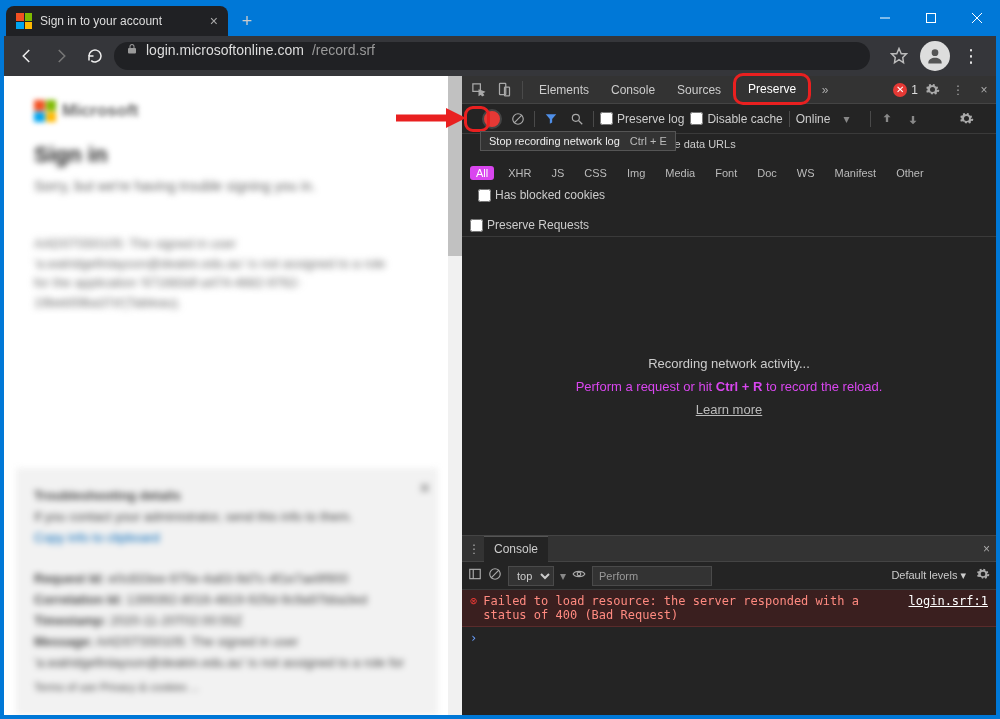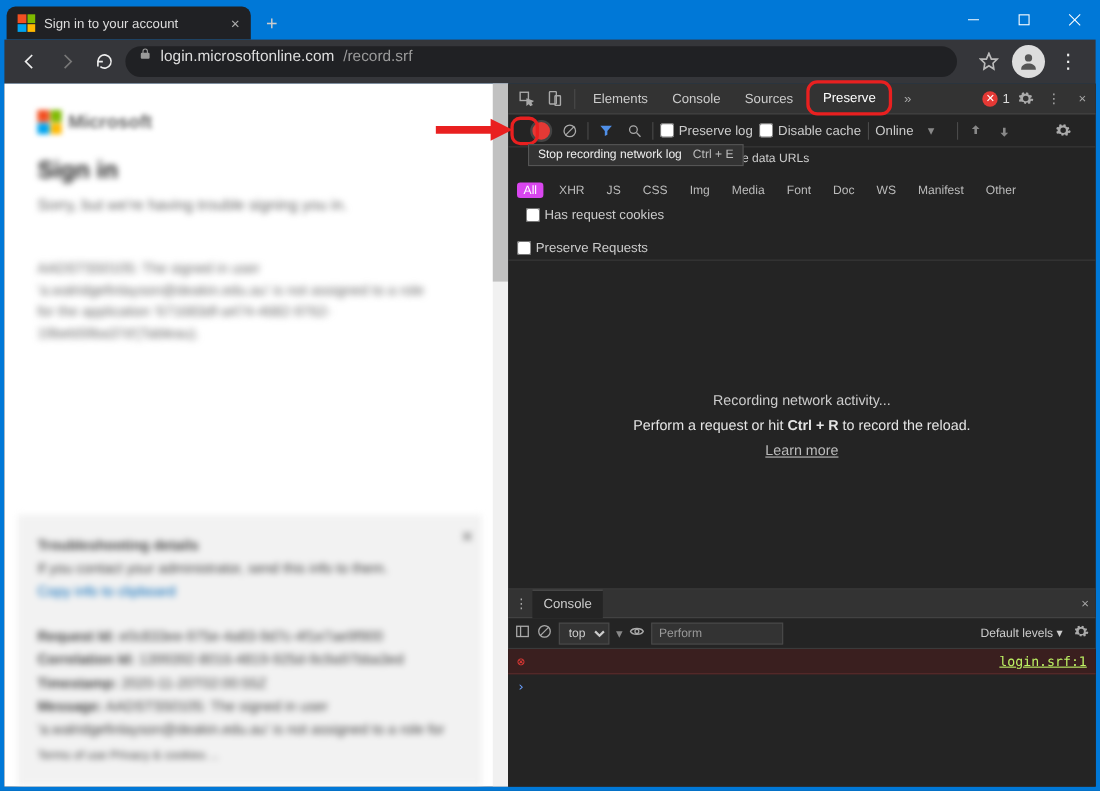--- a/index.html
+++ b/index.html
@@ -143,37 +143,37 @@
   .pill{padding:1px 6px;border-radius:3px;color:#bbb;font-size:11px}
   .pill.selected{background:#d946ef;color:#fff}
   .timeline{
     height:60px; background:#1f1f1f; border-bottom:1px solid #3a3a3a; position:relative;
   }
   .timeline .tick{position:absolute;top:6px;color:#888;font-size:10px}
   .net-center{
     flex:1; display:flex; flex-direction:column; align-items:center; justify-content:center;
     color:#ccc; gap:8px; font-size:13px;
   }
-  .net-center .sub{color:#e5e5e5}
+  .net-center .sub{color:#d946ef}
   .net-center .learn{color:#bbb;text-decoration:underline}
 
   .drawer{
     height:180px; border-top:1px solid #444; display:flex; flex-direction:column;
   }
   .drawer-tabs{height:26px;display:flex;align-items:center;background:#333;padding-left:6px;border-bottom:1px solid #444}
   .drawer-tabs .dtab{padding:0 10px;height:26px;display:flex;align-items:center;background:#242424;border-top:1px solid #555}
   .drawer-tabs .close{margin-left:auto;margin-right:6px;color:#aaa}
   .drawer-toolbar{height:28px;display:flex;align-items:center;padding:0 6px;gap:6px;border-bottom:1px solid #3a3a3a}
   .drawer-toolbar select{background:#333;color:#ccc;border:1px solid #4a4a4a;font-size:11px;height:20px;padding:0 4px}
   .drawer-toolbar .filter{flex:0 0 120px;height:20px;background:#333;border:1px solid #4a4a4a;color:#999;padding:0 6px;font-size:11px;display:flex;align-items:center}
   .drawer-toolbar .levels{color:#ccc;font-size:11px;margin-left:auto;margin-right:4px}
   .console-body{flex:1;background:#242424;font-family:Consolas,monospace;font-size:12px}
   .console-err{display:flex;padding:4px 8px;background:#3a1f1f;color:#ff8a80;border-bottom:1px solid #5a2b2b;gap:6px;align-items:flex-start}
   .console-err .erricon{color:#e53935}
-  .console-err .src{margin-left:auto;text-decoration:underline;color:#bef264;white-space:nowrap}
+  .console-err .src{margin-left:auto;text-decoration:underline;color:#ffffff;white-space:nowrap}
   .prompt{padding:4px 8px;color:#6aa0ff}
 
   .win-btn-svg{stroke:#fff;stroke-width:1;fill:none}
 
   .devtools-wrapper{position:relative;flex:1;display:flex}
 </style>
 </head>
 <body>
 
 <div class="titlebar">
@@ -393,21 +393,21 @@
       <span class="pill">CSS</span>
       <span class="pill">Img</span>
       <span class="pill">Media</span>
       <span class="pill">Font</span>
       <span class="pill">Doc</span>
       <span class="pill">WS</span>
       <span class="pill">Manifest</span>
       <span class="pill">Other</span>
       <label class="chk" style="margin-left:8px">
             <input type="checkbox" style="">
-            <span>Has request cookies</span>
+            <span>Has blocked cookies</span>
           </label>
       <div style="flex-basis:100%"></div>
       <label class="chk">
             <input type="checkbox" style="">
             <span>Preserve Requests</span>
           </label>
     </div>
 
 
     <div class="net-center">
@@ -449,20 +449,21 @@
         <span class="levels">Default levels ▾</span>
         <span class="ico">
           <svg width="14" height="14" viewBox="0 0 24 24" fill="#aaa">
                 <path d="M12 8a4 4 0 1 0 0 8 4 4 0 0 0 0-8zm9 4l2 1-1 3-2-.5a8 8 0 0 1-1.5 1.5l.5 2-3 1-1-2h-2l-1 2-3-1 .5-2A8 8 0 0 1 5 16.5L3 17l-1-3 2-1v-2L2 10l1-3 2 .5A8 8 0 0 1 6.5 6L6 4l3-1 1 2h2l1-2 3 1-.5 2A8 8 0 0 1 18 7.5l2-.5 1 3-2 1v2z"></path>
               </svg>
         </span>
       </div>
       <div class="console-body">
         <div class="console-err">
           <span class="erricon">⊗</span>
+          <span>Failed to load resource: the server responded with a status of 400 (Bad Request)</span>
           <span class="src">login.srf:1</span>
         </div>
         <div class="prompt">›</div>
       </div>
     </div>
   </div>
   </div>
 </div>
 
 </body></html>

